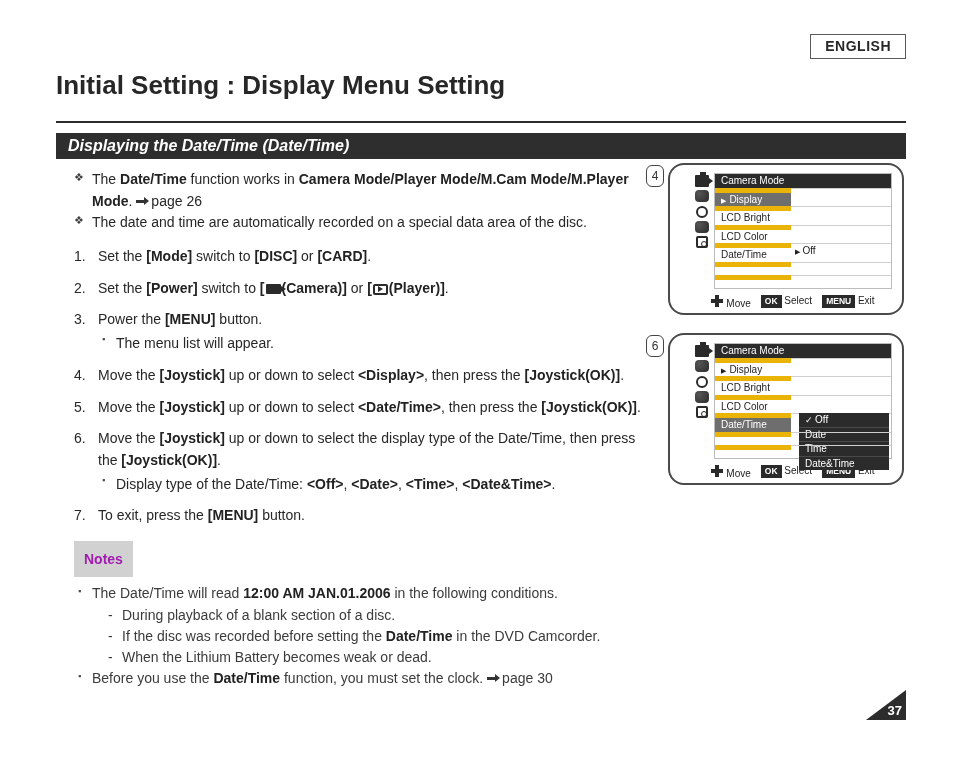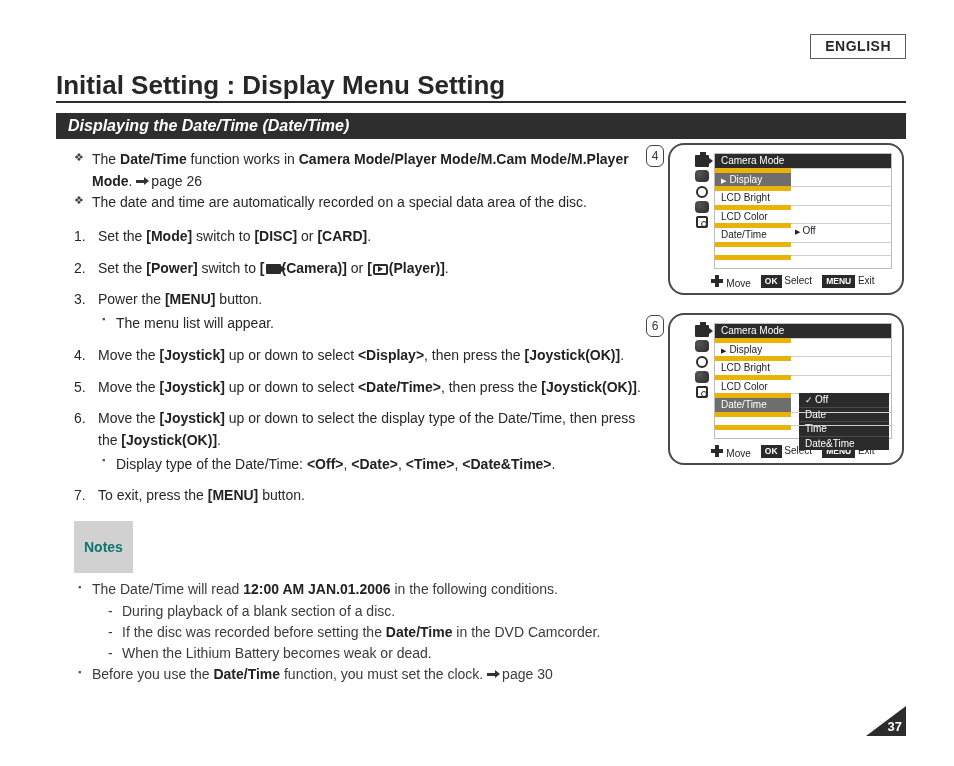--- a/index.html
+++ b/index.html
@@ -38,21 +38,21 @@
     font-weight: 700;
     font-size: 14px;
     letter-spacing: .5px;
     color: var(--ink-dark);
   }
   .title {
     font-size: 26px;
     font-weight: 700;
     color: var(--ink-dark);
     padding-top: 36px;
-    padding-bottom: 0;
+    padding-bottom: 20px;
     border-bottom: 2px solid #2c2c2c;
     margin-bottom: 10px;
   }
   .subtitle-bar {
     background: var(--hdr-bg);
     color: var(--hdr-fg);
     font-weight: 600;
     font-style: italic;
     font-size: 16px;
     padding: 4px 12px;
@@ -62,21 +62,21 @@
   .side-col { flex: 0 0 238px; }
   ul.diamond { list-style: none; padding: 0; margin: 10px 0 12px 18px; }
   ul.diamond > li { position: relative; padding-left: 18px; font-size: 14px; line-height: 1.55; color: var(--ink-dark); }
   ul.diamond > li::before { content: "\2756"; position: absolute; left: 0; top: 0; font-size: 11px; color: #3d3d3d; }
   ol.steps { counter-reset: step; list-style: none; padding: 0; margin: 0 0 10px 18px; }
   ol.steps > li { counter-increment: step; position: relative; font-size: 14px; line-height: 1.55; padding-left: 24px; margin-bottom: 10px; color: var(--ink-dark); }
   ol.steps > li::before { content: counter(step) "."; position: absolute; left: 0; top: 0; }
   ul.square { list-style: none; padding: 0; margin: 2px 0 0 4px; }
   ul.square > li { position: relative; padding-left: 14px; font-size: 14px; line-height: 1.55; }
   ul.square > li::before { content: "\25AA"; position: absolute; left: 0; top: 0; font-size: 9px; color: #4a4a4a; }
-  .notes-label { display: inline-block; background: var(--notes-bg); padding: 18px 10px; font-weight: 700; font-size: 14px; color: #0f766e; margin: 4px 0 4px 18px; }
+  .notes-label { display: inline-block; background: var(--notes-bg); padding: 10px 10px; font-weight: 700; font-size: 14px; color: #a21caf; margin: 4px 0 4px 18px; }
   ul.notes { list-style: none; padding: 0; margin: 2px 0 0 22px; }
   ul.notes > li { position: relative; padding-left: 14px; font-size: 14px; line-height: 1.55; }
   ul.notes > li::before { content: "\25AA"; position: absolute; left: 0; top: 2px; font-size: 9px; color: #4a4a4a; }
   ul.dash { list-style: none; padding: 0; margin: 0 0 0 16px; }
   ul.dash > li { position: relative; padding-left: 14px; font-size: 14px; line-height: 1.5; }
   ul.dash > li::before { content: "-"; position: absolute; left: 0; top: 0; }
   strong, b { font-weight: 700; color: #222; }
   .arrow { display: inline-block; width: 13px; height: 9px; position: relative; vertical-align: middle; margin-right: 2px; }
   .arrow::before { content: ""; position: absolute; left: 0; top: 3px; width: 8px; height: 3px; background: #333; }
   .arrow::after  { content: ""; position: absolute; right: 0; top: 0; border-left: 5px solid #333; border-top: 4.5px solid transparent; border-bottom: 4.5px solid transparent; }
@@ -112,21 +112,21 @@
   .submenu .srow { background: var(--menu-dark); color: #fff; font-size: 10px; padding: 1px 6px; border-top: 1px solid #4a4a4a; }
   .submenu .srow.top { border-top: none; }
   .submenu .srow.cur::before { content: "\2713\00a0"; font-size: 9px; }
   .legend { display: flex; gap: 10px; justify-content: center; margin-top: 6px; font-size: 10px; color: #222; align-items: center; }
   .legend .pill { display: inline-flex; align-items: center; justify-content: center; background: #2a2a2a; color: #fff; border-radius: 0; padding: 0 4px; height: 13px; font-size: 8.5px; font-weight: 700; }
   .legend .cross { display: inline-block; width: 12px; height: 12px; position: relative; margin-right: 3px; }
   .legend .cross::before, .legend .cross::after { content:""; position:absolute; background:#2a2a2a; }
   .legend .cross::before { left:4px; top:0; width:4px; height:12px; }
   .legend .cross::after  { left:0; top:4px; width:12px; height:4px; }
 
-  .pgflag { position: absolute; right: 48px; bottom: 30px; width: 40px; height: 30px; }
+  .pgflag { position: absolute; right: 48px; bottom: 46px; width: 40px; height: 30px; }
   .pgflag .tri { position: absolute; inset: 0; }
   .pgflag .tri::before { content:""; position:absolute; right:0; bottom:0; border-right: 40px solid #2c2c2c; border-top: 30px solid transparent; }
   .pgflag .num { position:absolute; right:4px; bottom:2px; color:#fff; font-size:13px; font-weight:600; }
 </style>
 </head>
 <body>
 
 <div class="page">
 
   <div class="lang-box">ENGLISH</div>

